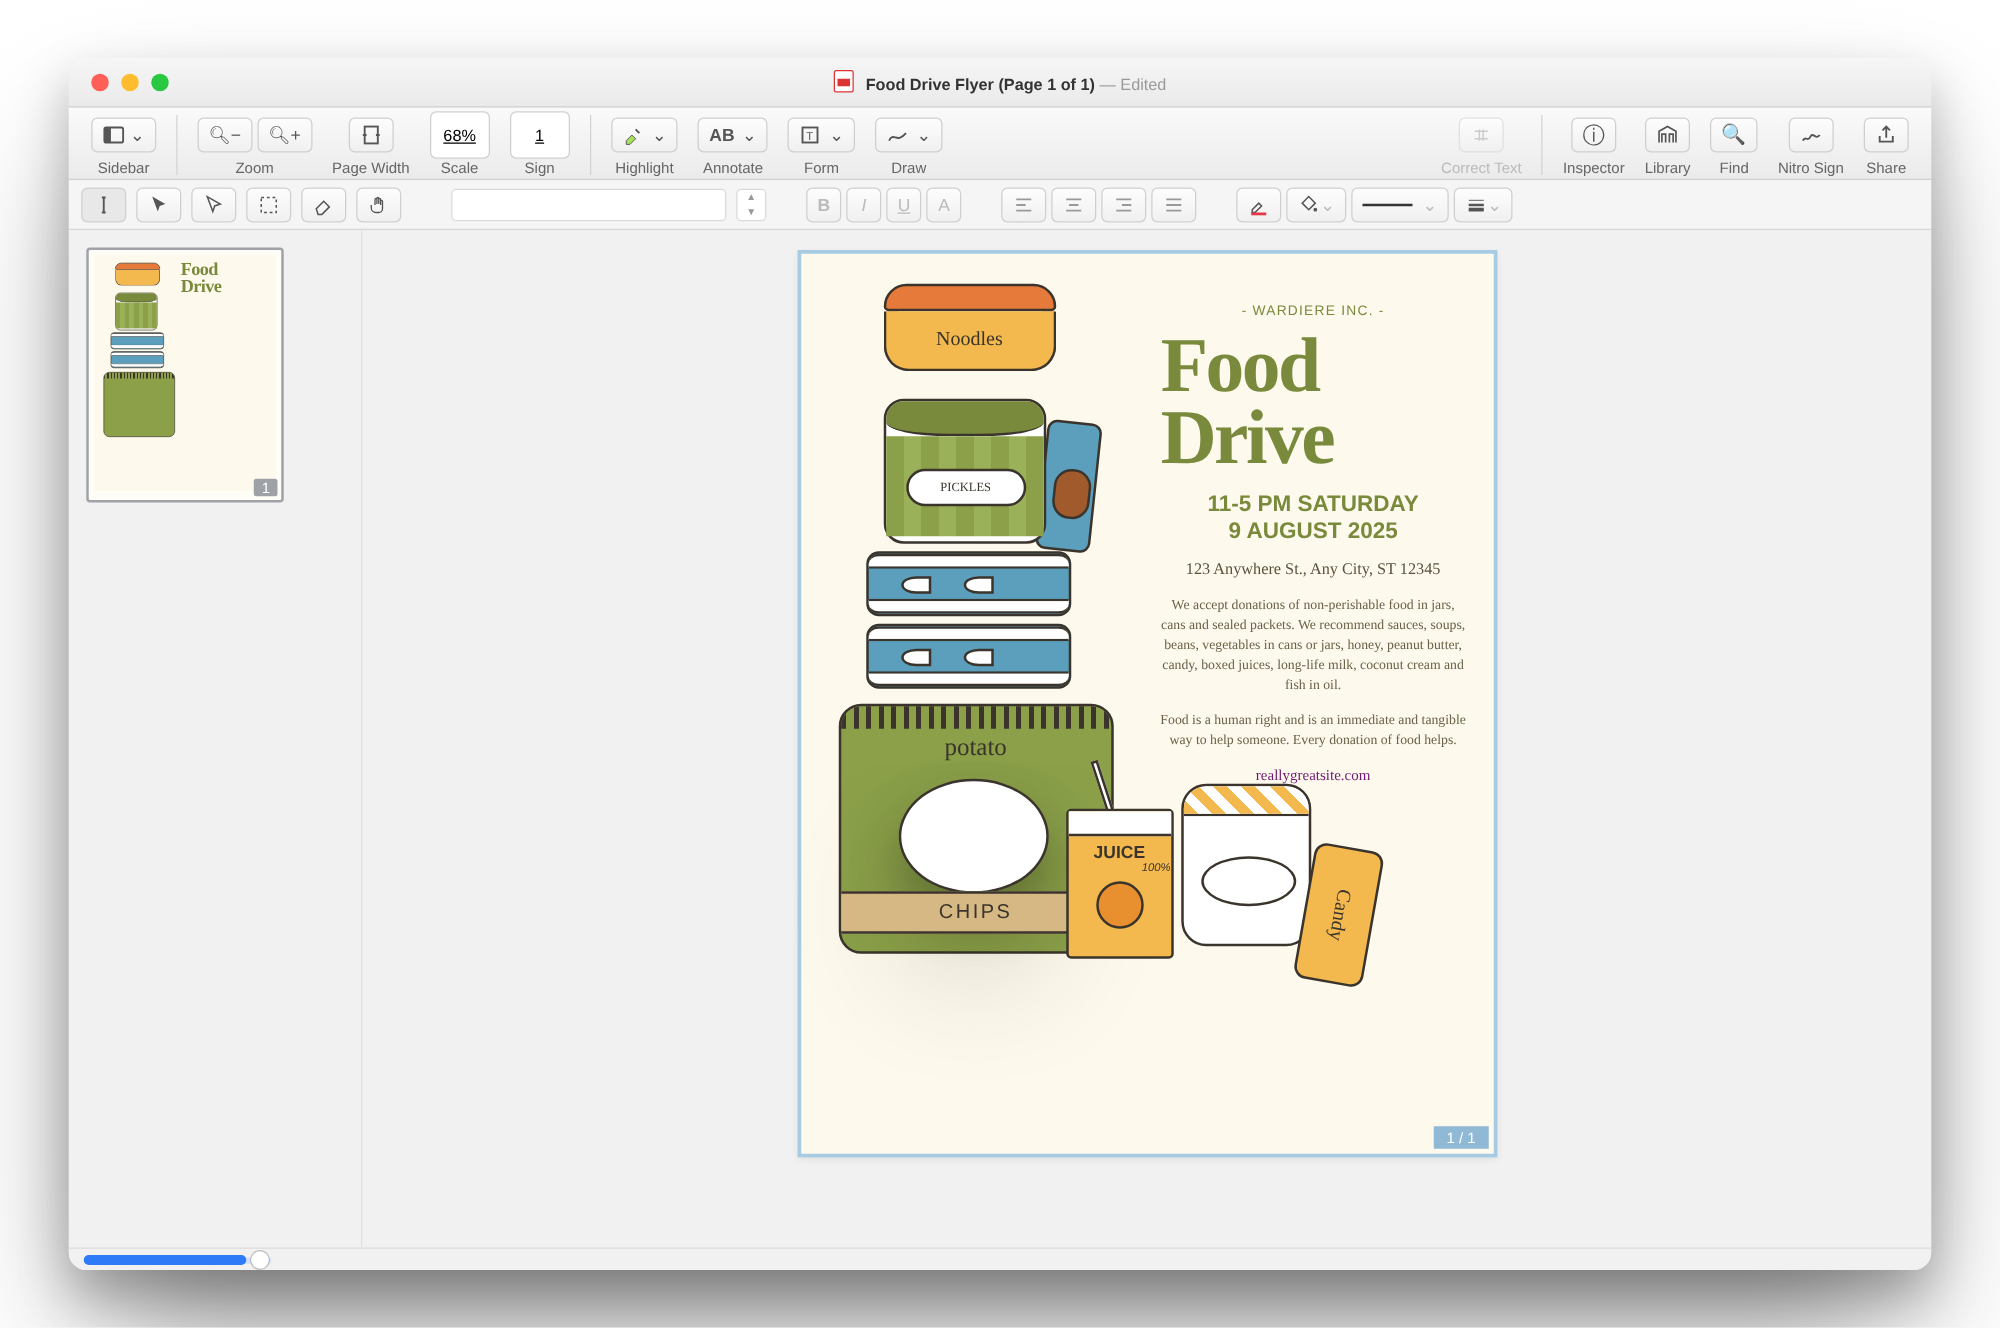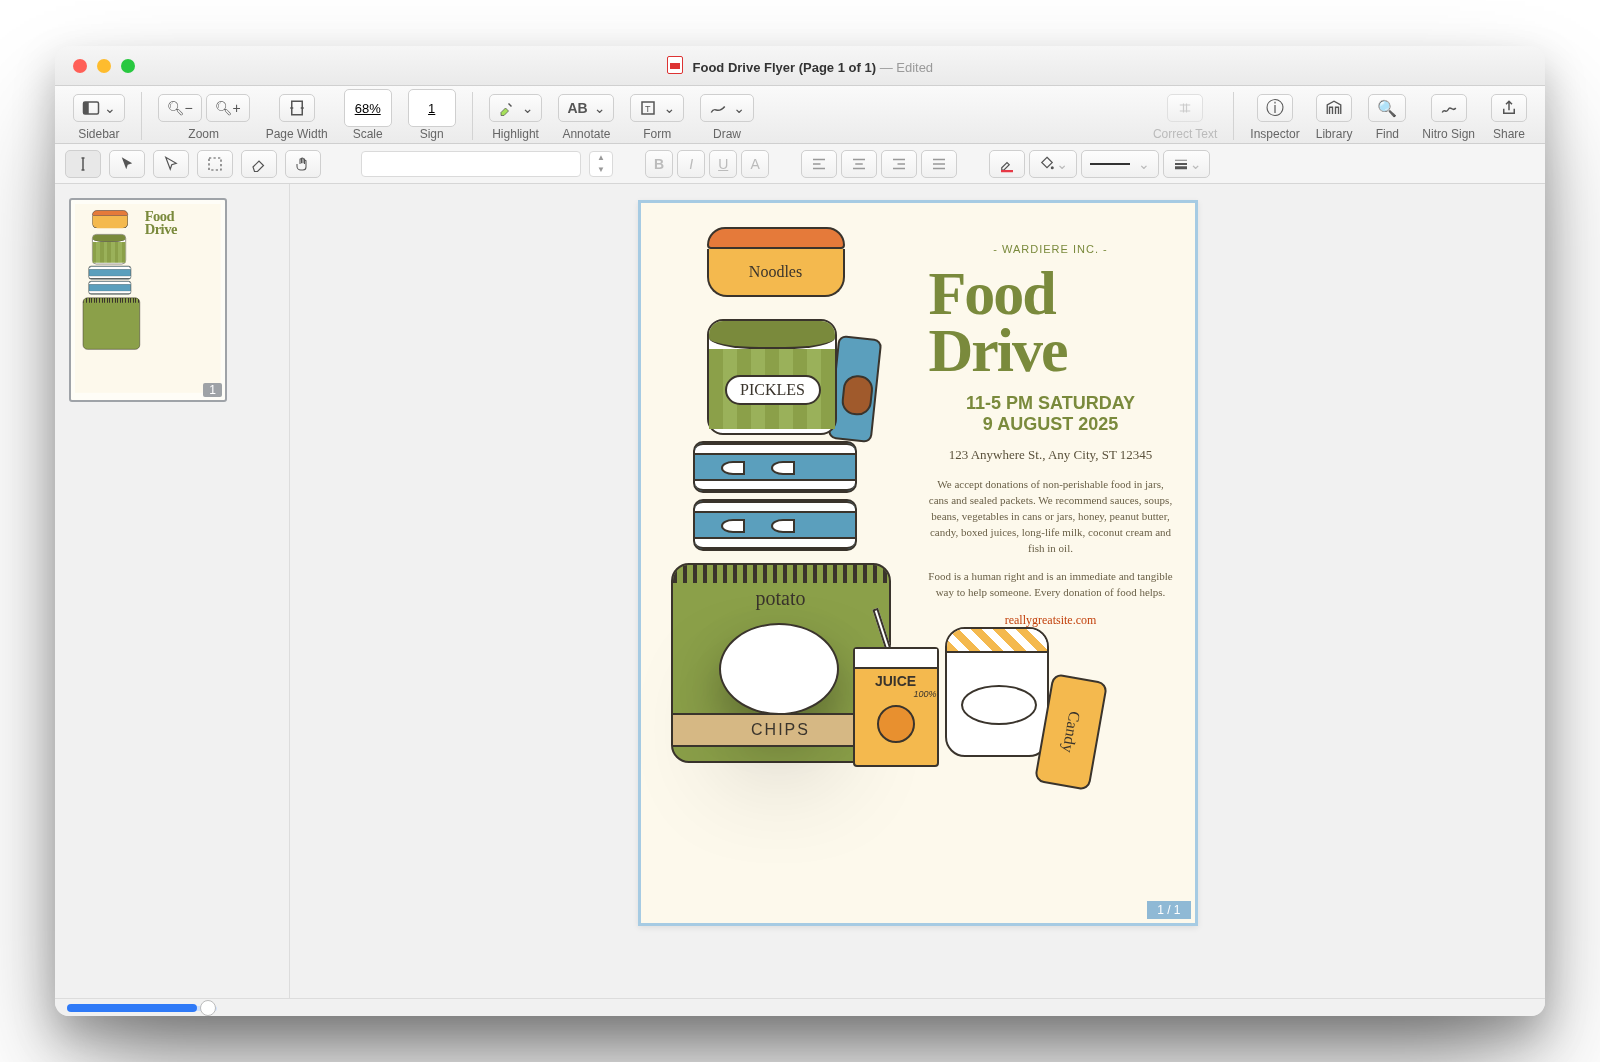--- a/index.html
+++ b/index.html
@@ -89,42 +89,42 @@
   }
   .page .pp{ position:absolute; right:4px; bottom:4px; background:#8fb9d5;color:#fff;font-size:12px;padding:2px 10px;}
 
   
   .ftext{ position:absolute; left:280px; top:40px; width:260px; text-align:center; color:#4a4431;}
   .company{font-size:11px; letter-spacing:1px; color:#7a8a3c; margin-bottom:10px;}
   .hdr{font-family: Georgia, 'Times New Roman', serif; font-weight:700; color:#7a8a3c; font-size:62px; line-height:0.92; letter-spacing:-2px; margin-bottom:14px; text-align:left; padding-left:8px;}
   .timeline{color:#7a8a3c; font-weight:700; font-size:18px; margin-bottom:12px;}
   .addr{font-family:Georgia,serif;font-size:13px;color:#5b523c;margin-bottom:14px;}
   .para{font-family:Georgia,serif;font-size:11px;line-height:1.45;color:#6b6148;margin-bottom:12px;padding:0 6px;}
-  .site{font-family:Georgia,serif;font-size:12px;color:#c2410c;}
+  .site{font-family:Georgia,serif;font-size:12px;color:#701a75;}
 
   
   .hscroll{height:18px;background:#f1f1f1;position:relative;border-top:1px solid #dcdcdc;}
   .hscroll .track{position:absolute;left:12px;top:7px;height:5px;width:150px;background:#cfe0fb;border-radius:4px;}
   .hscroll .thumb{position:absolute;left:12px;top:5px;height:8px;width:130px;background:#2f7af7;border-radius:4px;}
   .hscroll .knob{position:absolute;left:145px;top:1px;width:16px;height:16px;border-radius:50%;background:#fff;border:1px solid #bbb;}
 
   
   .i-mag{font-size:16px;}
   .i-svg{width:18px;height:18px;}
   svg{display:block;}
 
   
   .illus{position:absolute;left:22px;top:24px;width:260px;height:680px;}
   .noodle{position:absolute;left:44px;top:0;width:138px;height:80px;}
   .noodle .lid{height:22px;background:#e57a3a;border:2px solid #3a342c;border-radius:28px 28px 6px 6px;}
   .noodle .cup{height:48px;background:#f4b94e;border:2px solid #3a342c;border-top:none;border-radius:0 0 20px 20px;display:flex;align-items:center;justify-content:center;font-family:cursive;color:#3a342c;font-size:16px;}
   .jar{position:absolute;left:44px;top:92px;width:130px;height:116px;background:#fff;border:2px solid #3a342c;border-radius:16px;}
   .jar .cap{height:28px;background:#7a8a3c;border-bottom:2px solid #3a342c;border-radius:14px 14px 40% 40%;}
   .jar .body{height:80px;background:repeating-linear-gradient(90deg,#8ba049 0 14px,#9ab15a 14px 28px);position:relative;}
-  .jar .label{position:absolute;left:16px;top:26px;width:96px;height:30px;background:#fff;border:2px solid #3a342c;border-radius:16px;display:flex;align-items:center;justify-content:center;font-size:16px;font-family:Georgia;color:#3a342c;}
+  .jar .label{position:absolute;left:16px;top:26px;width:96px;height:30px;background:#fff;border:2px solid #3a342c;border-radius:16px;display:flex;align-items:center;justify-content:center;font-size:10px;font-family:Georgia;color:#3a342c;}
   .choco{position:absolute;left:170px;top:110px;width:44px;height:104px;background:#5b9fbd;border:2px solid #3a342c;border-radius:8px;transform:rotate(6deg);}
   .choco::before{content:"";position:absolute;left:8px;top:36px;width:26px;height:36px;background:#a05a2c;border:2px solid #3a342c;border-radius:14px;}
   .cans{position:absolute;left:30px;top:214px;width:164px;}
   .can{height:52px;background:#5b9fbd;border:2px solid #3a342c;border-radius:10px;margin-bottom:6px;position:relative;}
   .can::before,.can::after{content:"";position:absolute;left:0;right:0;height:8px;background:#fff;border-top:2px solid #3a342c;border-bottom:2px solid #3a342c;}
   .can::before{top:0;border-radius:8px 8px 0 0;}
   .can::after{bottom:0;border-radius:0 0 8px 8px;}
   .fish{position:absolute;left:26px;top:18px;width:24px;height:14px;background:#fff;border:2px solid #3a342c;border-radius:50% 0 0 50%;}
   .fish2{left:76px;}
   .chips{position:absolute;left:8px;top:336px;width:220px;height:200px;background:#8ba049;border:2px solid #3a342c;border-radius:18px;}

